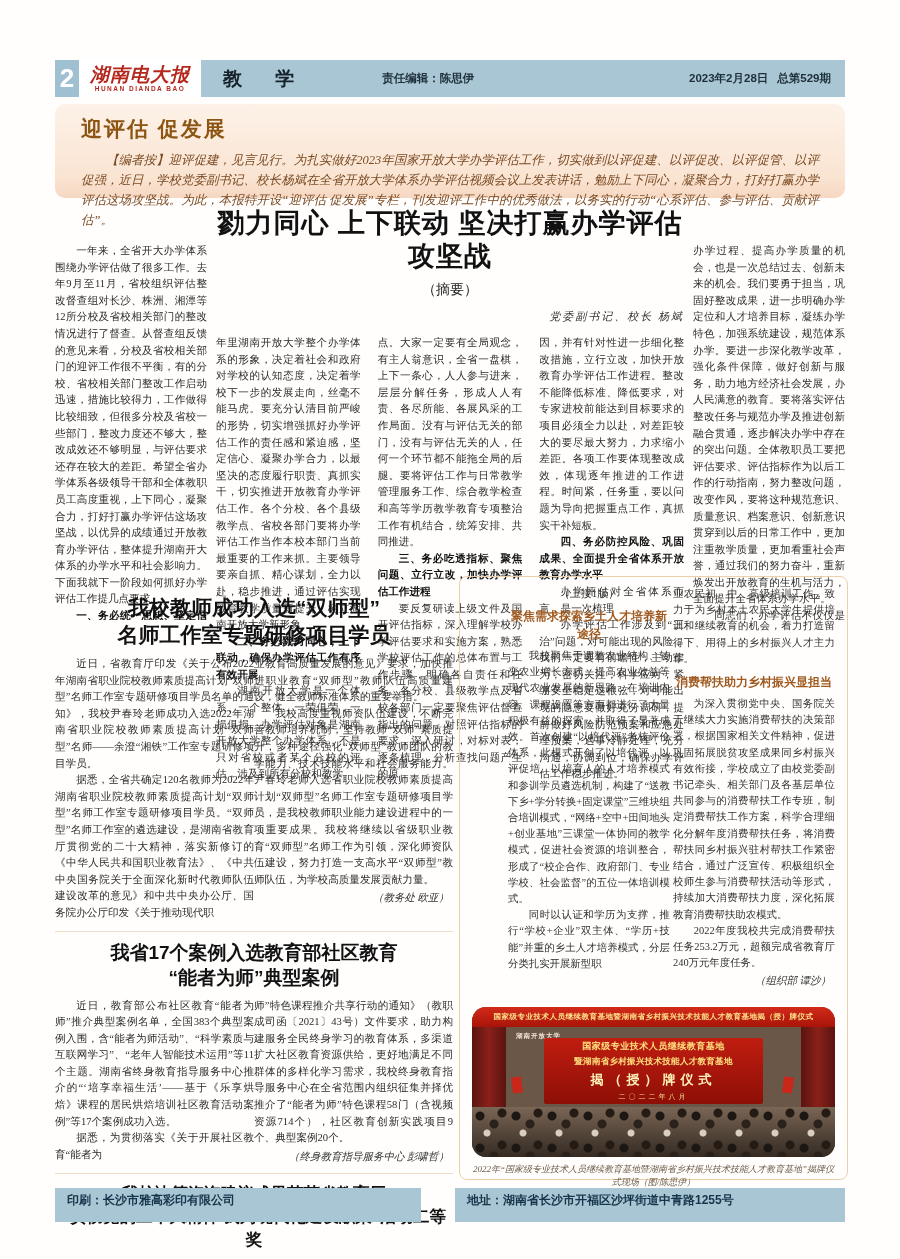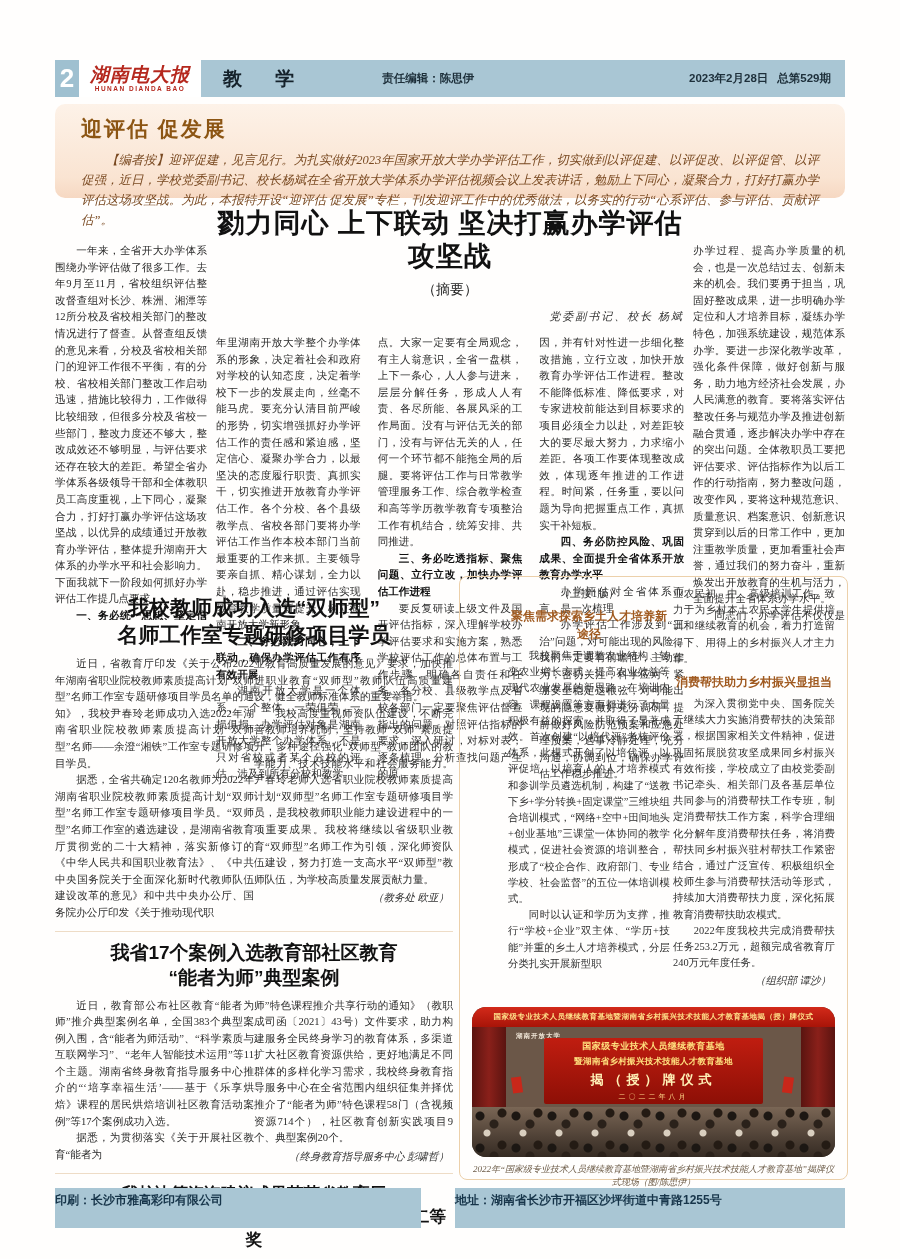--- a/index.html
+++ b/index.html
@@ -77,22 +77,22 @@
               radial-gradient(circle 4px at 8px 9px,#1c1713 4px,transparent 5px),
               radial-gradient(circle 4px at 22px 17px,#2a211a 4px,transparent 5px),
               radial-gradient(circle 3px at 15px 26px,#d9cfc0 3px,transparent 4px),
               radial-gradient(circle 4px at 30px 6px,#241b14 4px,transparent 5px),
               linear-gradient(180deg,#7a6655 0%,#4f4136 60%,#352b23 100%);
             background-size:36px 32px,36px 32px,36px 32px,36px 32px,100% 100%;}
   .ph-flag{position:absolute;width:10px;height:16px;background:#c8271a;top:70px;}
   .ph-flag.f1{left:40px;transform:rotate(-8deg);} .ph-flag.f2{right:42px;transform:rotate(8deg);}
   .caption{margin-top:6px;font:italic 9px/13px "Liberation Serif",serif;color:#6b5a46;text-align:center;}
   
-  .fbar{position:absolute;top:1188px;height:40px;background:#a9c6d4;box-sizing:border-box;
-        font:bold 12px/24px "Liberation Sans",sans-serif;color:#17354a;padding-left:0;}
+  .fbar{position:absolute;top:1188px;height:34px;background:#a9c6d4;box-sizing:border-box;
+        font:bold 12px/24px "Liberation Sans",sans-serif;color:#17354a;padding-left:12px;}
   .fbar.l{left:55px;width:366px;}
   .fbar.r{left:455px;width:390px;}
 </style>
 </head>
 <body>
 
 <div class="page">
 
   <div class="hdr">
     <div class="hdr-num">2</div>

